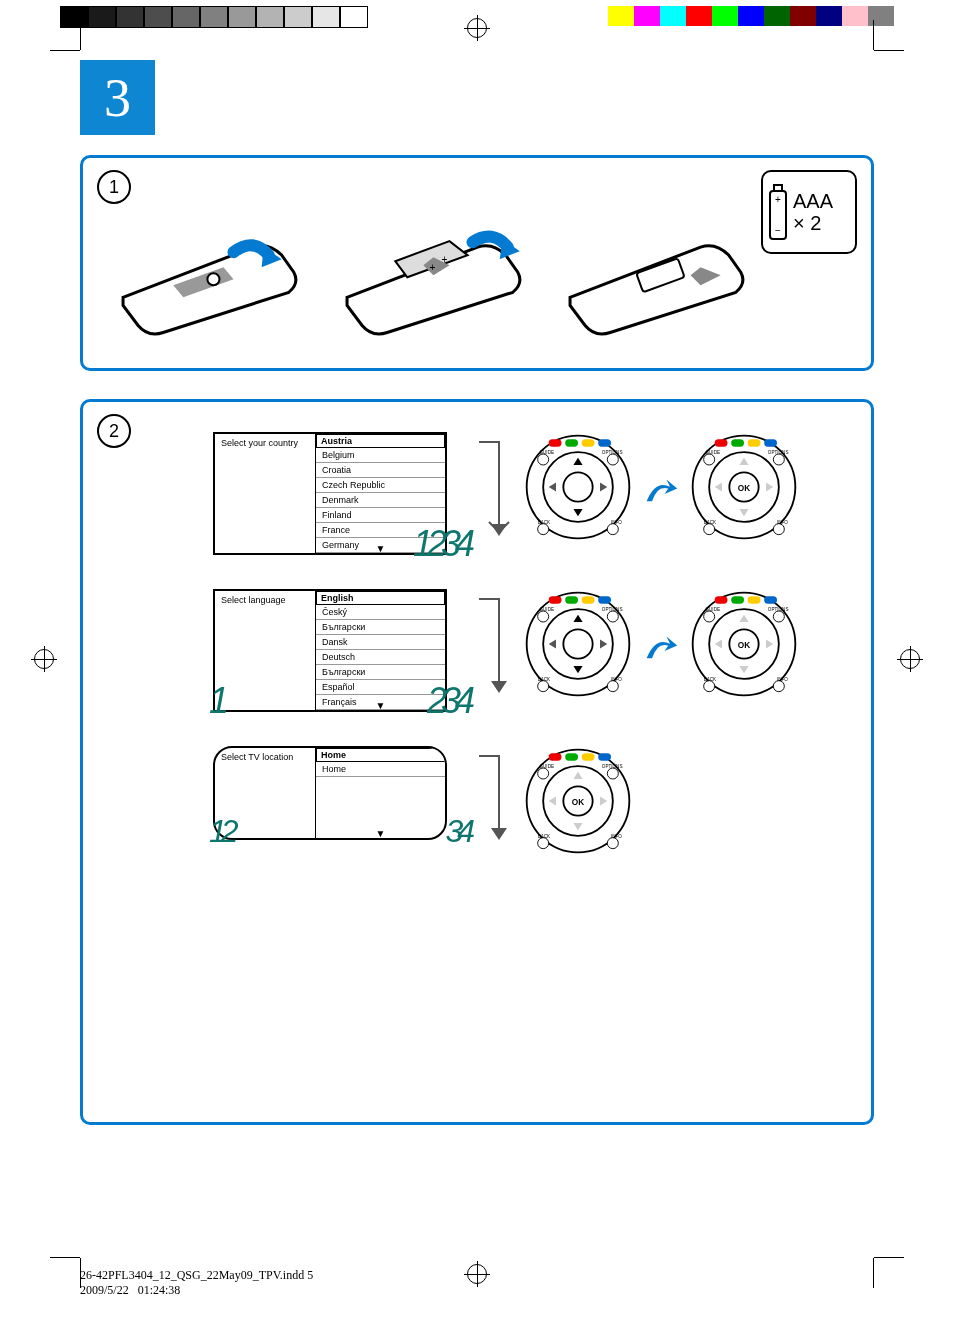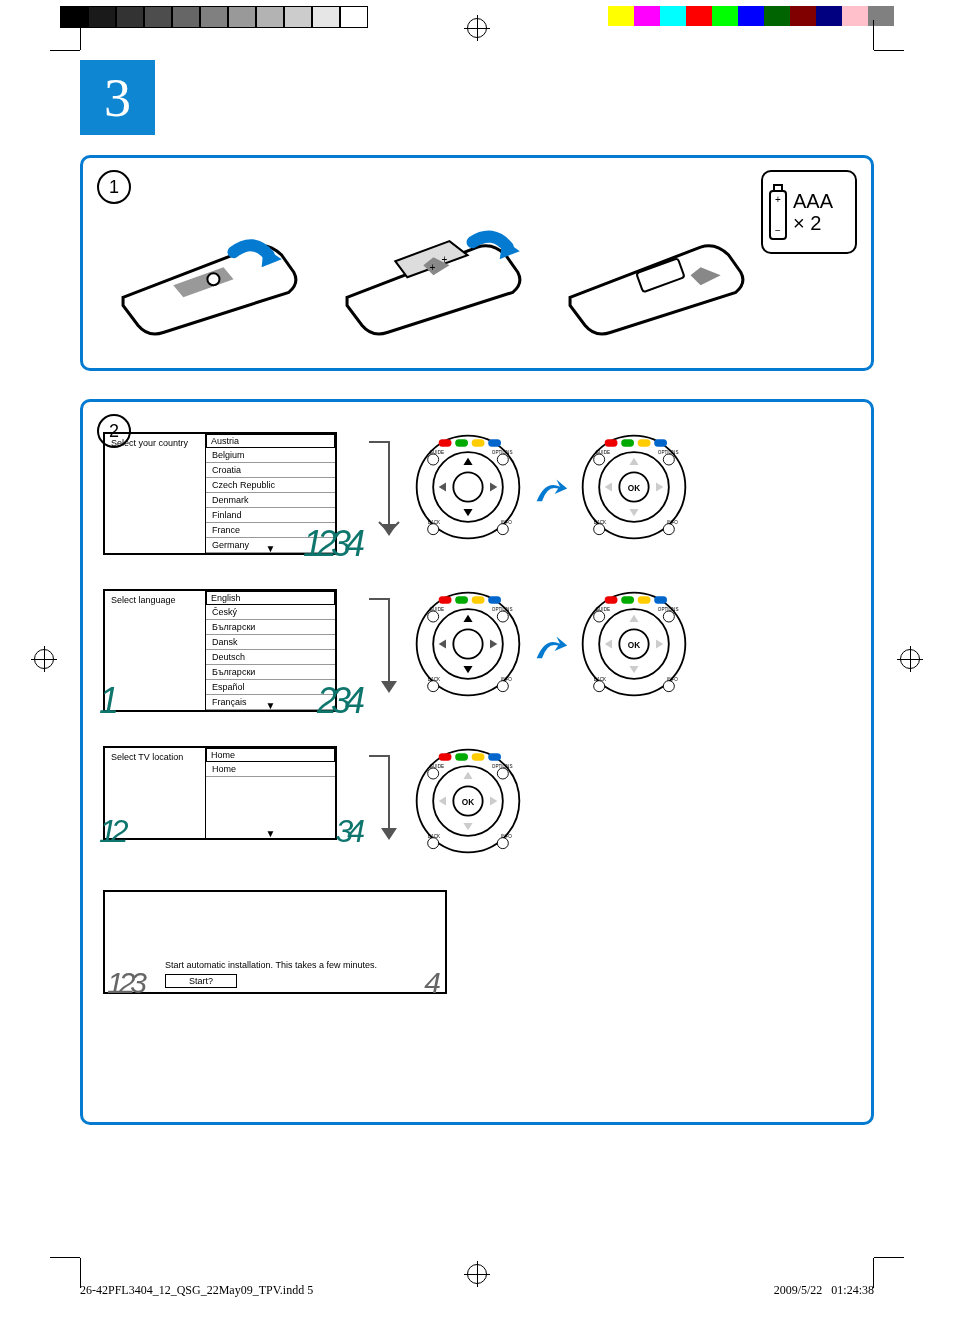--- a/index.html
+++ b/index.html
@@ -46,43 +46,43 @@
   .battery-box .cell { width:18px; display:flex; flex-direction:column; align-items:center;}
   .battery-box .cell .tip { width:6px; height:4px; border:2px solid #000; border-bottom:none;}
   .battery-box .cell .body { width:14px; height:46px; border:2px solid #000; border-radius:4px; position:relative;}
   .battery-box .txt { line-height:1.1; font-family: Arial, sans-serif;}
 
   .remotes { position:absolute; top:40px; left:30px; right:110px; bottom:12px; display:flex; justify-content:space-between; align-items:center;}
   .remote-svg { width:31%; }
   .arrow-svg { width:36px; height:36px; fill:#047bd0; }
 
   .panel2 { height:670px; padding:30px 20px 20px; }
-  .setup-row { display:flex; align-items:flex-start; gap:10px; margin-bottom:34px; position:relative; }
+  .setup-row { display:flex; align-items:flex-start; gap:10px; margin-bottom:34px; position:relative; margin-left:110px;}
 
   .menu-box { width:230px; min-height:100px; border:2px solid #000; display:flex; font-size:9px; position:relative; overflow:hidden;}
   .menu-box .left-col { width:88px; border-right:1px solid #000; padding:4px 6px; }
   .menu-box .right-col { flex:1; position:relative; }
   .menu-box .opt { border-bottom:1px solid #999; padding:2px 6px; background:#fff;}
-  .menu-box .opt.sel { border:2px solid #000; font-weight:normal; margin:-1px; padding:1px 4px;}
+  .menu-box .opt.sel { border:2px solid #000; font-weight:bold; margin:-1px; padding:1px 4px;}
   .menu-box .arrow-down { position:absolute; bottom:-1px; left:50%; transform:translateX(-50%); font-size:10px;}
   .big-nums { position:absolute; font-family:"Arial Black",sans-serif; font-size:36px; font-style:italic; color:#0f766e; letter-spacing:-6px;}
   .big-nums.right { right:-6px; bottom:-10px;}
   .big-nums.left  { left:-4px; bottom:-10px;}
   .big-nums.skinny { font-size:32px; }
 
   .dpad { width:110px; height:110px; position:relative;}
   .dpad svg{ width:100%; height:100%;}
 
   .install-box { width:340px; height:100px; border:2px solid #000; position:relative; font-size:9px;}
   .install-box .msg { position:absolute; bottom:22px; left:60px; right:10px; text-align:left;}
   .install-box .start-btn { position:absolute; bottom:4px; left:60px; width:70px; border:1px solid #000; text-align:center; padding:1px 0;}
   .install-box .nums-l { position:absolute; left:2px; bottom:-8px; font-family:"Arial Black",sans-serif; font-size:30px; font-style:italic; color:#666; letter-spacing:-5px;}
   .install-box .nums-r { position:absolute; right:4px; bottom:-8px; font-family:"Arial Black",sans-serif; font-size:30px; font-style:italic; color:#666;}
 
-  .footer { position:absolute; bottom:20px; left:80px; right:80px; display:flex; justify-content:space-between; font-size:12px; font-family:"Times New Roman", serif;}
+  .footer { position:absolute; bottom:20px; left:80px; right:80px; display:flex; justify-content:space-between; font-size:12px; font-family:"Times New Roman", serif;flex-direction:column;}
   .connector-arrow { fill:#555; }
 </style>
 </head>
 <body>
 
 <div class="print-bars">
   <div class="gray-swatches" id="gray-swatches">
       <div style="background: rgb(0, 0, 0); border: 1px solid rgb(0, 0, 0);"></div>
       <div style="background: rgb(26, 26, 26); border: 1px solid rgb(0, 0, 0);"></div>
       <div style="background: rgb(51, 51, 51); border: 1px solid rgb(0, 0, 0);"></div>
@@ -327,21 +327,21 @@
       <circle cx="22" cy="106" r="6" fill="#fff" stroke="#000"></circle>
       <text x="96" y="100" font-size="5">INFO</text>
       <circle cx="98" cy="106" r="6" fill="#fff" stroke="#000"></circle>
     </svg>
   </div>
 </div>
     </div>
 
     <div class="setup-row">
       <div style="position:relative; width:250px;">
-        <div class="menu-box" style="min-height:90px;">
+        <div class="menu-box" style="min-height:90px;border-radius:19px;">
           <div class="left-col">Select TV location</div>
           <div class="right-col" id="location-opts">
               <div class="opt sel">Home</div>
               <div class="opt">Home</div>
               <div class="arrow-down">▼</div>
             </div>
 
         </div>
         <div class="big-nums left skinny">12</div>
         <div class="big-nums right skinny">34</div>
@@ -371,28 +371,20 @@
       <circle cx="98" cy="30" r="6" fill="#fff" stroke="#000"></circle>
       <text x="16" y="100" font-size="5">BACK</text>
       <circle cx="22" cy="106" r="6" fill="#fff" stroke="#000"></circle>
       <text x="96" y="100" font-size="5">INFO</text>
       <circle cx="98" cy="106" r="6" fill="#fff" stroke="#000"></circle>
     </svg>
   </div>
 </div>
     </div>
 
-    <div class="setup-row">
-      <div class="install-box">
-        <div class="msg">Start automatic installation. This takes a few minutes.</div>
-        <div class="start-btn">Start?</div>
-        <div class="nums-l">123</div>
-        <div class="nums-r">4</div>
-      </div>
-    </div>
 
   </div>
 </div>
 
 <div class="footer">
   <span>26-42PFL3404_12_QSG_22May09_TPV.indd   5</span>
   <span><span>2009/5/22</span>&nbsp;&nbsp;&nbsp;<span>01:24:38</span></span>
 </div>
 
 </body></html>

